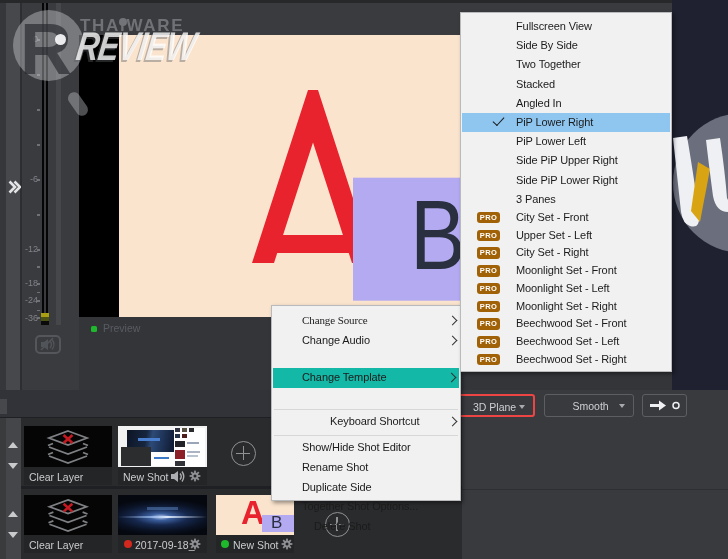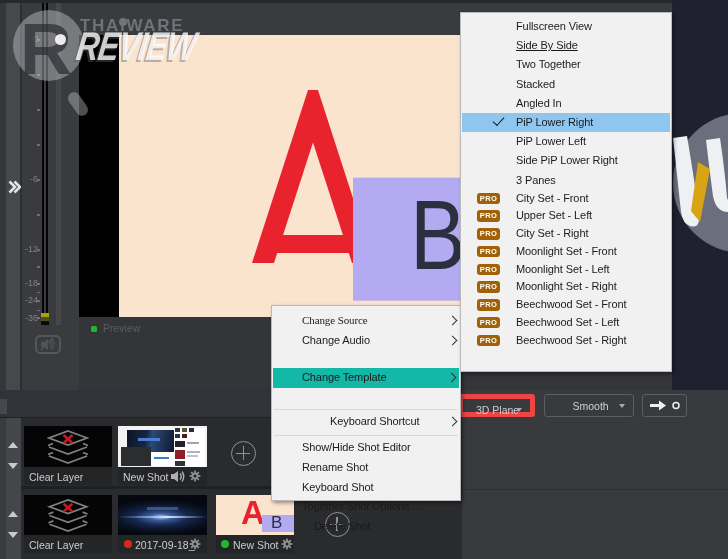--- a/index.html
+++ b/index.html
@@ -91,21 +91,21 @@
 <div class="abs" style="left:72px;top:91px;width:12px;height:26px;border-radius:6px;background:rgba(195,197,202,0.40);transform:rotate(-35deg);"></div>
 <div class="abs" style="left:20px;top:13px;font-size:72px;font-weight:bold;color:rgba(38,40,45,0.68);line-height:72px;">R</div>
 <div class="abs" style="left:55px;top:33.5px;width:11px;height:11px;border-radius:50%;background:rgba(250,250,252,0.92);"></div>
 <div class="abs" style="left:80px;top:16px;font-size:17px;font-weight:bold;letter-spacing:1.7px;color:rgba(114,116,121,0.97);">THA<span style="position:relative;">ı<span style="position:absolute;left:-1px;top:1.5px;width:8px;height:8px;border-radius:50%;background:rgba(114,116,121,1);"></span></span>WARE</div>
 <div class="abs" style="left:80px;top:23.5px;font-size:40px;font-weight:bold;font-style:italic;color:rgba(255,255,255,0.78);transform:skewX(-8deg) scaleX(0.78);transform-origin:left top;letter-spacing:-1px;text-shadow:-2px 2px 0 rgba(90,92,98,0.4);">REVIEW</div>
 
 <div class="abs" style="left:0;top:390px;width:462px;height:27px;background:#323338;"></div>
 <div class="abs" style="left:462px;top:390px;width:266px;height:169px;background:#393a3e;"></div>
 <div class="abs" style="left:0;top:399px;width:7px;height:15px;background:#47484b;"></div>
 
-<div class="abs" style="left:458px;top:394px;width:77px;height:23px;border:5px solid #ef4444;border-radius:3px;box-sizing:border-box;color:#cfd0d2;font-size:10.5px;">
+<div class="abs" style="left:458px;top:394px;width:77px;height:23px;border:2px solid #ef4444;border-radius:3px;box-sizing:border-box;color:#cfd0d2;font-size:10.5px;">
   <span style="position:absolute;left:13px;top:5px;">3D Plane</span>
   <span style="position:absolute;right:8px;top:9px;width:0;height:0;border:3.5px solid transparent;border-top:4px solid #a9aaad;"></span>
 </div>
 <div class="abs" style="left:543.5px;top:394px;width:90px;height:23px;border:1px solid #5d5e62;border-radius:3px;box-sizing:border-box;color:#cfd0d2;font-size:10.5px;">
   <span style="position:absolute;left:28px;top:5px;">Smooth</span>
   <span style="position:absolute;right:8px;top:9px;width:0;height:0;border:3.5px solid transparent;border-top:4px solid #a9aaad;"></span>
 </div>
 <div class="abs" style="left:642px;top:394px;width:45px;height:23px;border:1px solid #5d5e62;border-radius:3px;box-sizing:border-box;">
   <svg width="43" height="21" viewBox="0 0 43 21">
     <line x1="7" y1="10.5" x2="17" y2="10.5" stroke="#f0f0f2" stroke-width="3"></line>
@@ -270,53 +270,56 @@
   <div style="height:6.5px;position:relative;">
       <div style="position:absolute;left:2px;right:2px;top:3px;height:1px;background:#d7d7d7;"></div>
     </div>
   <div style="height:19.6px;position:relative;">
       <span style="position:absolute;left:30px;top:3px;">Show/Hide Shot Editor</span>
     </div>
   <div style="height:19.6px;position:relative;">
       <span style="position:absolute;left:30px;top:3px;">Rename Shot</span>
     </div>
   <div style="height:19.6px;position:relative;">
-      <span style="position:absolute;left:30px;top:3px;">Keyboard Shot</span>
+      <span style="position:absolute;left:30px;top:3px;">Duplicate Side</span>
     </div>
   <div style="height:19.6px;position:relative;">
       <span style="position:absolute;left:30px;top:3px;">Together Shot Options...</span>
     </div>
   <div style="height:19.6px;position:relative;">
       <span style="position:absolute;left:30px;top:3px;padding-left:12px;">Delete Shot</span>
     </div>
 </div>
 
 <div class="abs" style="left:460px;top:12px;width:212px;height:360px;background:#f1f1f1;border:1px solid #b9babc;box-sizing:border-box;box-shadow:2px 2px 4px rgba(0,0,0,0.4);font-size:11px;letter-spacing:-0.1px;color:#1b1b1b;">
   <div style="height:4px;"></div>
   <div style="height:19.2px;position:relative;">
       <span style="position:absolute;left:55px;top:3px;">Fullscreen View</span>
     </div>
   <div style="height:19.2px;position:relative;">
-      <span style="position:absolute;left:55px;top:3px;text-decoration:underline;">Side By Side</span>
+      <span style="position:absolute;left:55px;top:3px;">Side By Side</span>
     </div>
   <div style="height:19.2px;position:relative;">
       <span style="position:absolute;left:55px;top:3px;">Two Together</span>
     </div>
   <div style="height:19.2px;position:relative;">
       <span style="position:absolute;left:55px;top:3px;">Stacked</span>
     </div>
   <div style="height:19.2px;position:relative;">
       <span style="position:absolute;left:55px;top:3px;">Angled In</span>
     </div>
   <div style="height:19.2px;position:relative;background:#8ec6f0;margin:0 1px;">
       <span class="chk"></span>
       <span style="position:absolute;left:54px;top:3px;">PiP Lower Right</span>
     </div>
   <div style="height:19.2px;position:relative;">
       <span style="position:absolute;left:55px;top:3px;">PiP Lower Left</span>
+    </div>
+  <div style="height:19.2px;position:relative;">
+      <span style="position:absolute;left:55px;top:3px;">Side PiP Upper Right</span>
     </div>
   <div style="height:19.2px;position:relative;">
       <span style="position:absolute;left:55px;top:3px;">Side PiP Lower Right</span>
     </div>
   <div style="height:19.2px;position:relative;">
       <span style="position:absolute;left:55px;top:3px;">3 Panes</span>
     </div>
   <div style="height:17.75px;position:relative;">
       <span class="pro">PRO</span>
       <span style="position:absolute;left:55px;top:2px;">City Set - Front</span>

